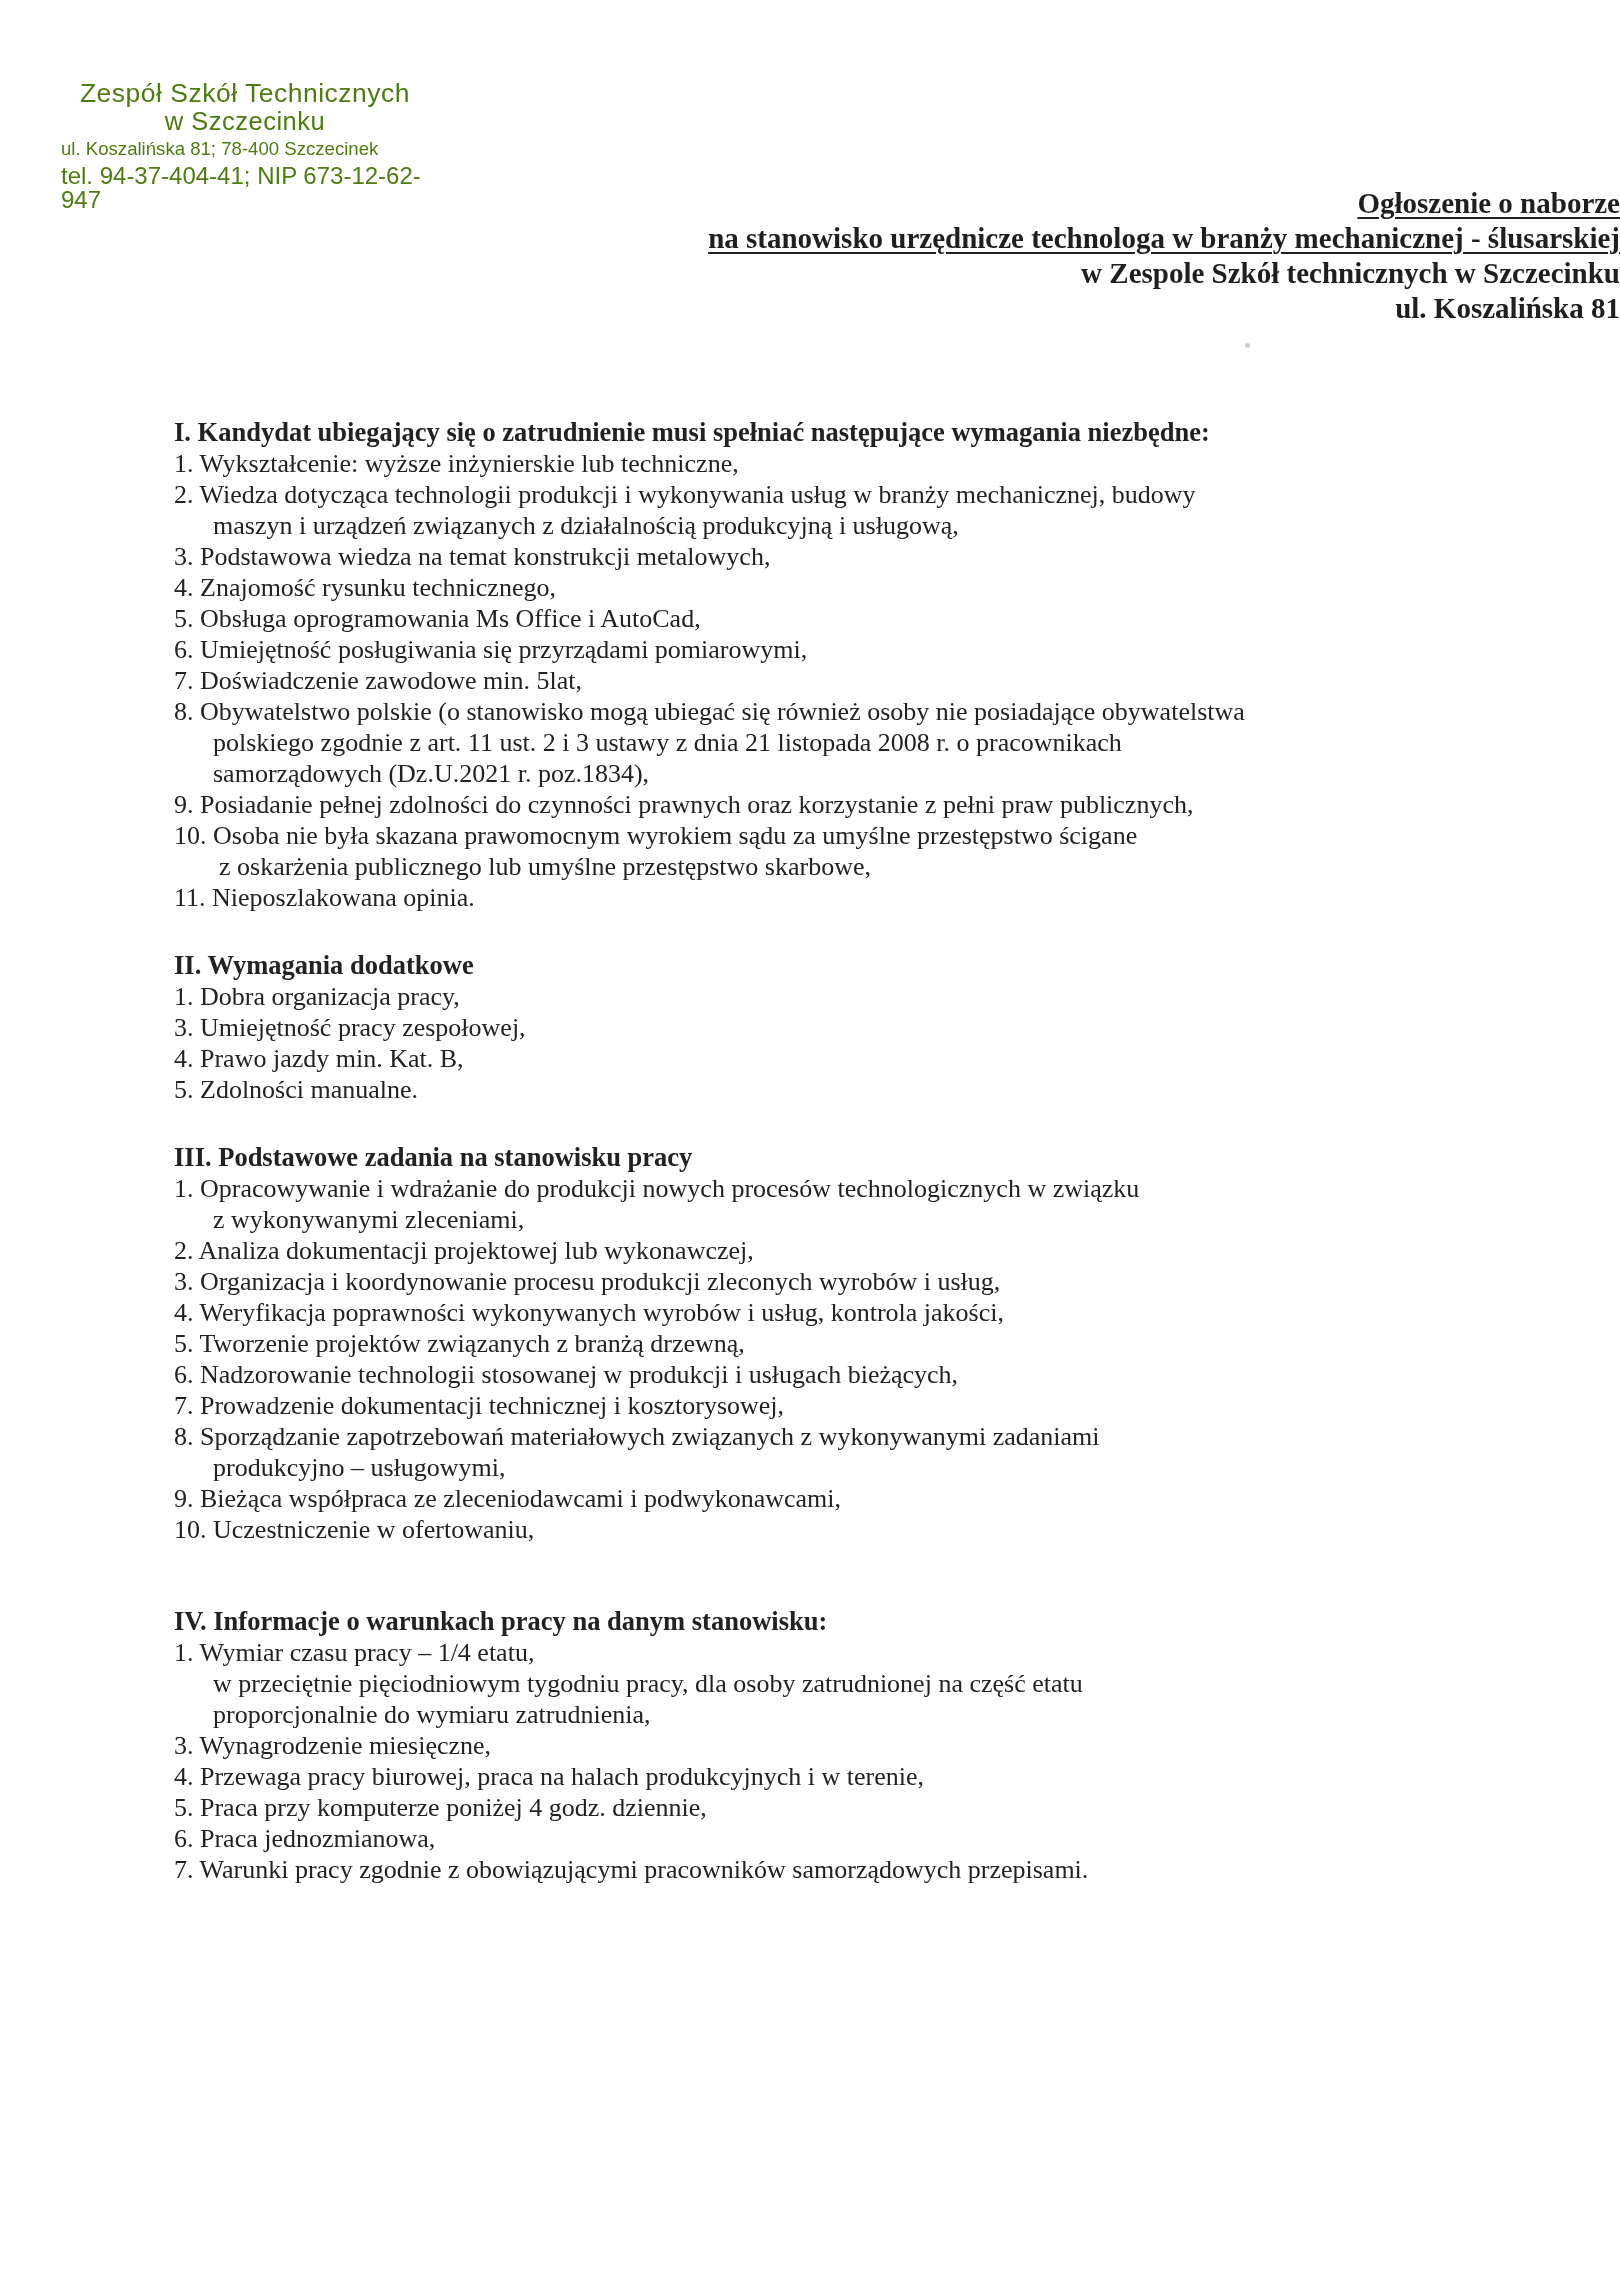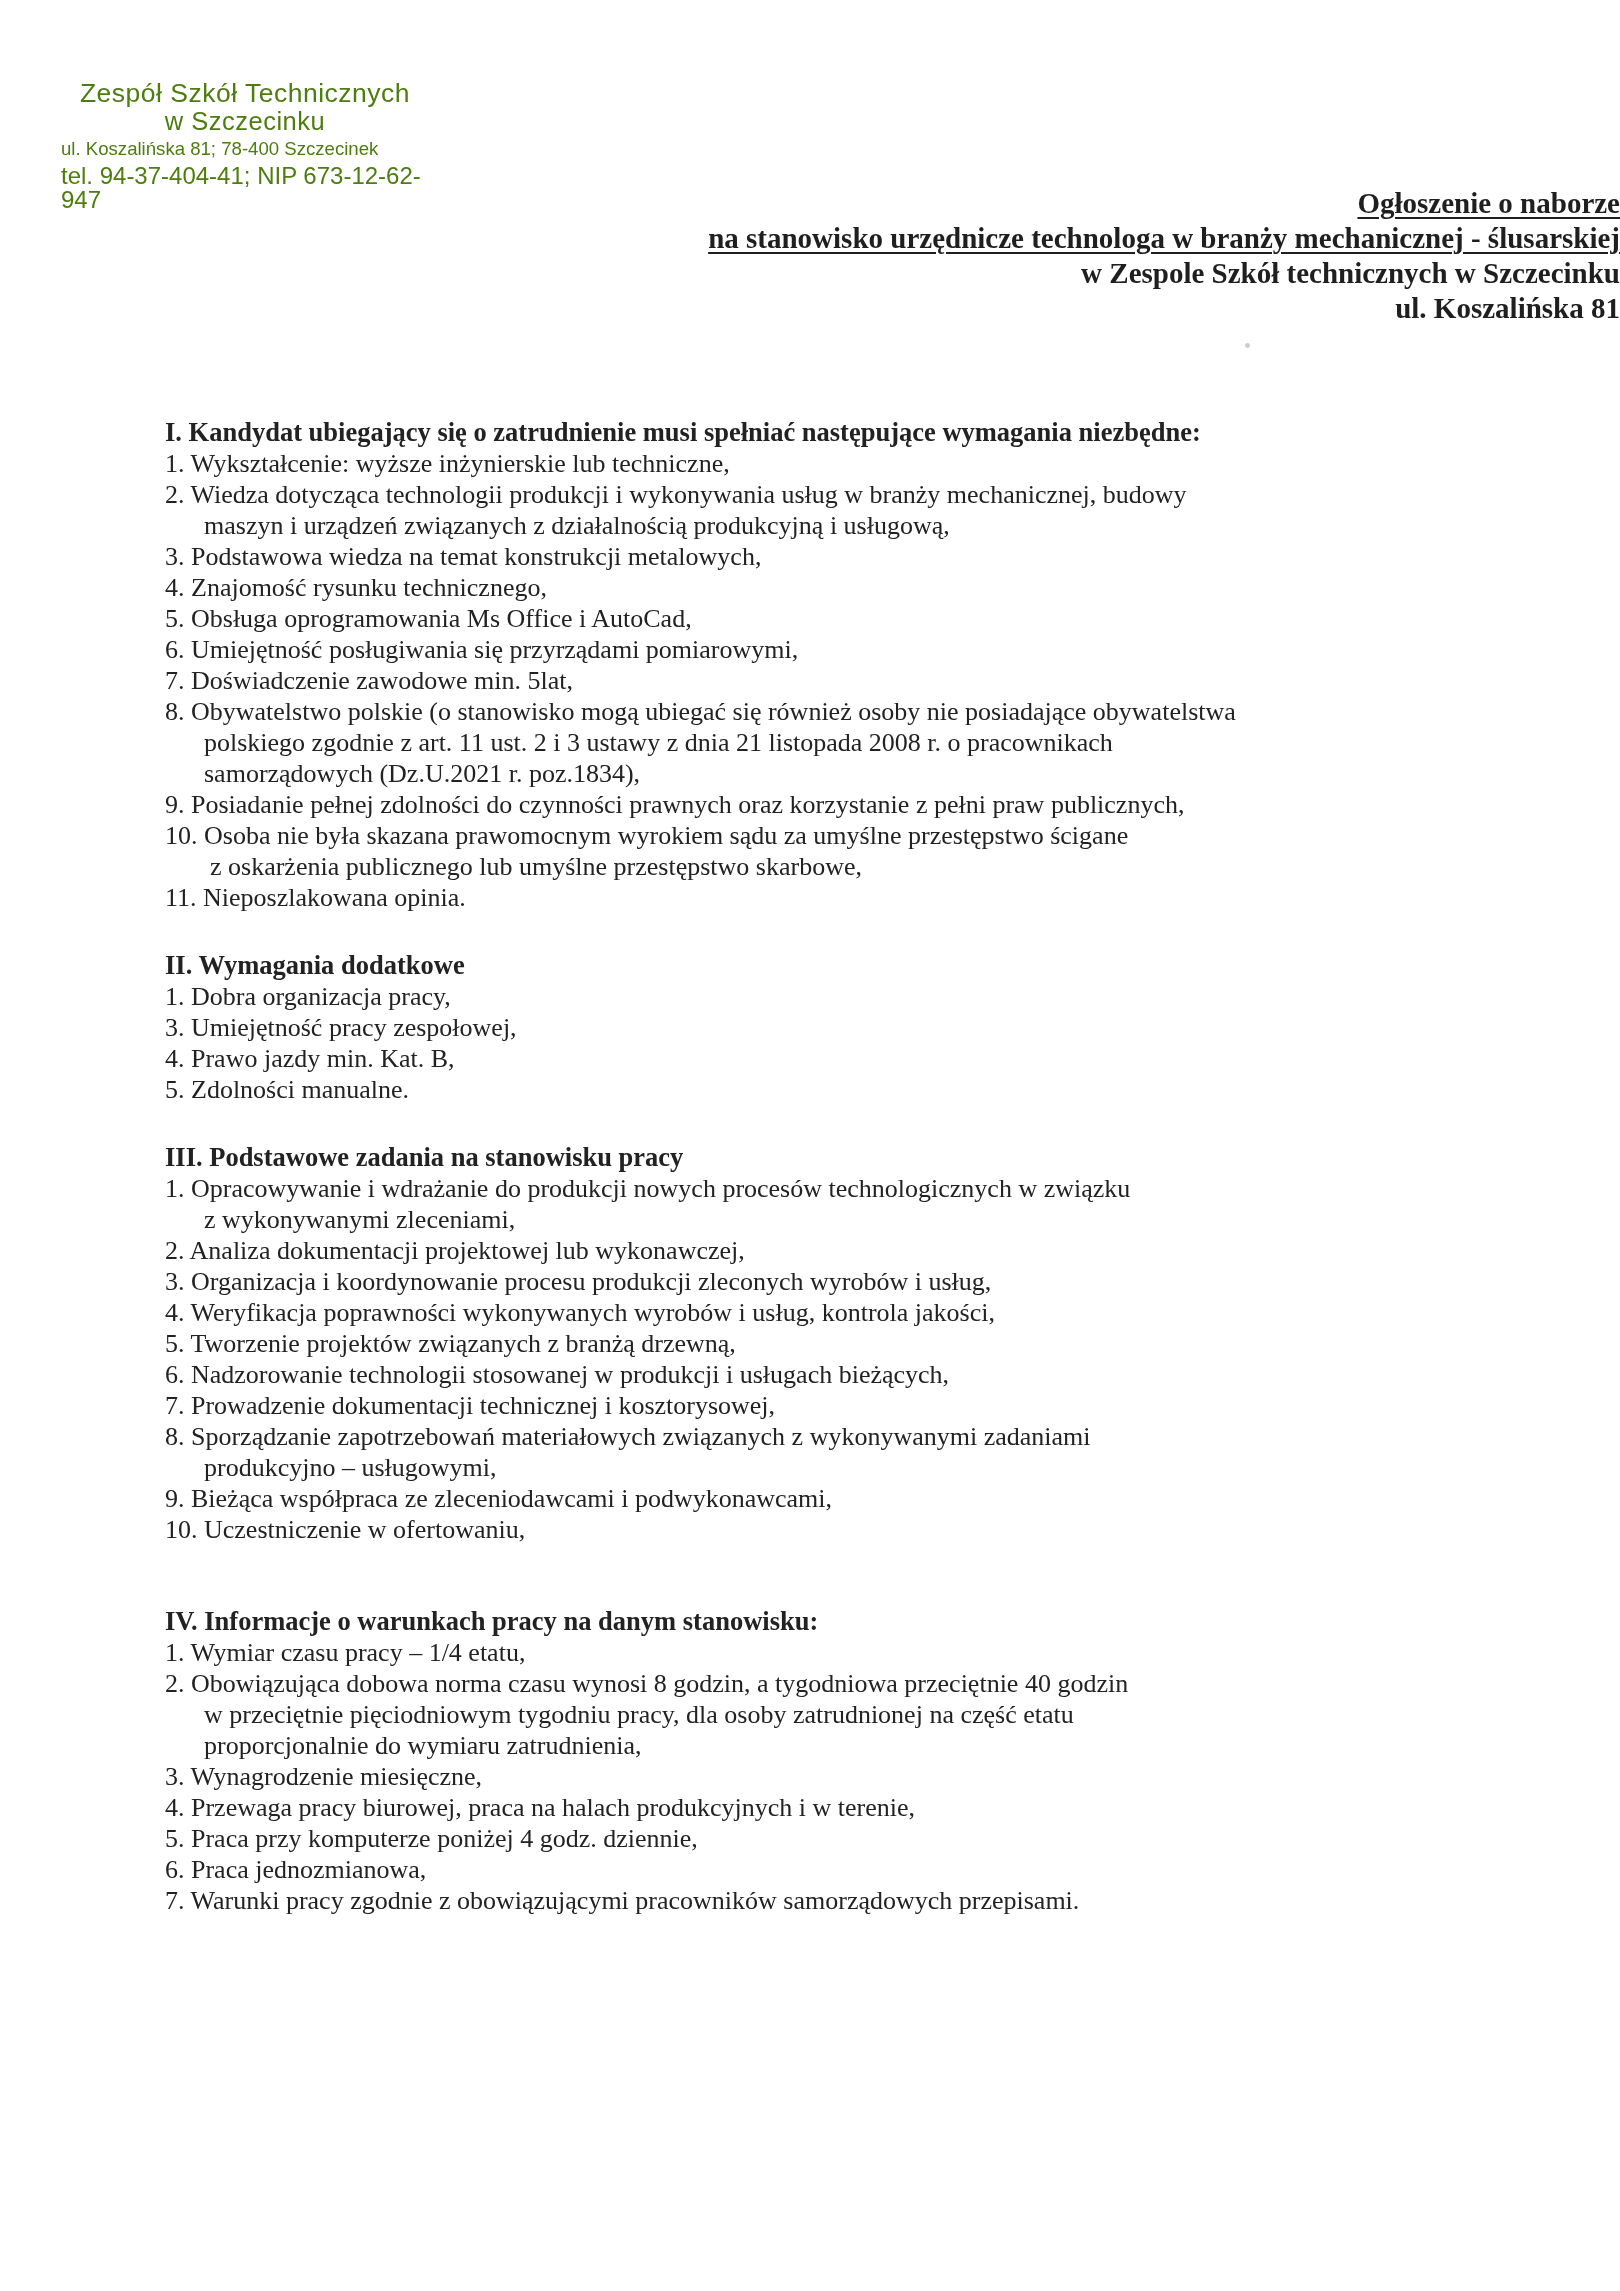--- a/index.html
+++ b/index.html
@@ -15,21 +15,21 @@
     .stamp .l4 { font-size: 24px; display: block; text-align: left; margin-left: 2px; }
     .header {
       position: absolute; left: 0; top: 186px; width: 1620px; text-align: right;
       font-family: "Liberation Serif", serif; font-weight: bold; color: #1f1f1f;
       font-size: 29px; line-height: 35px;
     }
     .header .u { text-decoration: underline; text-decoration-thickness: 2px; text-underline-offset: 3.9px; }
     .header span { display: block; }
     .speck { position: absolute; left: 1245px; top: 343px; width: 4.9px; height: 4.9px; background: #aaa; border-radius: 50%; opacity: .6; }
     .content {
-      position: absolute; left: 165px; top: 417px; width: 1274px;
+      position: absolute; left: 174px; top: 417px; width: 1274px;
       font-family: "Liberation Serif", serif; color: #222; font-size: 26px; line-height: 31px;
     }
     .section-title { font-weight: bold; font-size: 26.5px; }
     .section { margin-bottom: 37px; }
     .item { display: block; padding-left: 0; }
     .item .cont { display: block; padding-left: 39px; }
     .item.two .cont { padding-left: 45px; }
   </style>
 </head>
 <body>
@@ -140,21 +140,20 @@
       <div class="item two">
         <span style="display: block;"><span>10.</span> <span>Uczestniczenie w ofertowaniu,</span></span>
       </div>
     </div>
     <div class="section" style="margin-top: 61px;">
       <div class="section-title">IV. Informacje o warunkach pracy na danym stanowisku:</div>
       <div class="item">
         <span style="display: block;"><span>1.</span> <span>Wymiar czasu pracy – 1/4 etatu,</span></span>
       </div>
       <div class="item">
-        <span style="display: block;"><span>2.</span> <span>Obowiązująca dobowa norma czasu wynosi 8 godzin, a tygodniowa przeciętnie 40 godzin</span></span>
         <span class="cont">w przeciętnie pięciodniowym tygodniu pracy, dla osoby zatrudnionej na  część etatu</span>
         <span class="cont">proporcjonalnie do wymiaru zatrudnienia,</span>
       </div>
       <div class="item">
         <span style="display: block;"><span>3.</span> <span>Wynagrodzenie miesięczne,</span></span>
       </div>
       <div class="item">
         <span style="display: block;"><span>4.</span> <span>Przewaga pracy biurowej, praca na halach produkcyjnych i w terenie,</span></span>
       </div>
       <div class="item">

